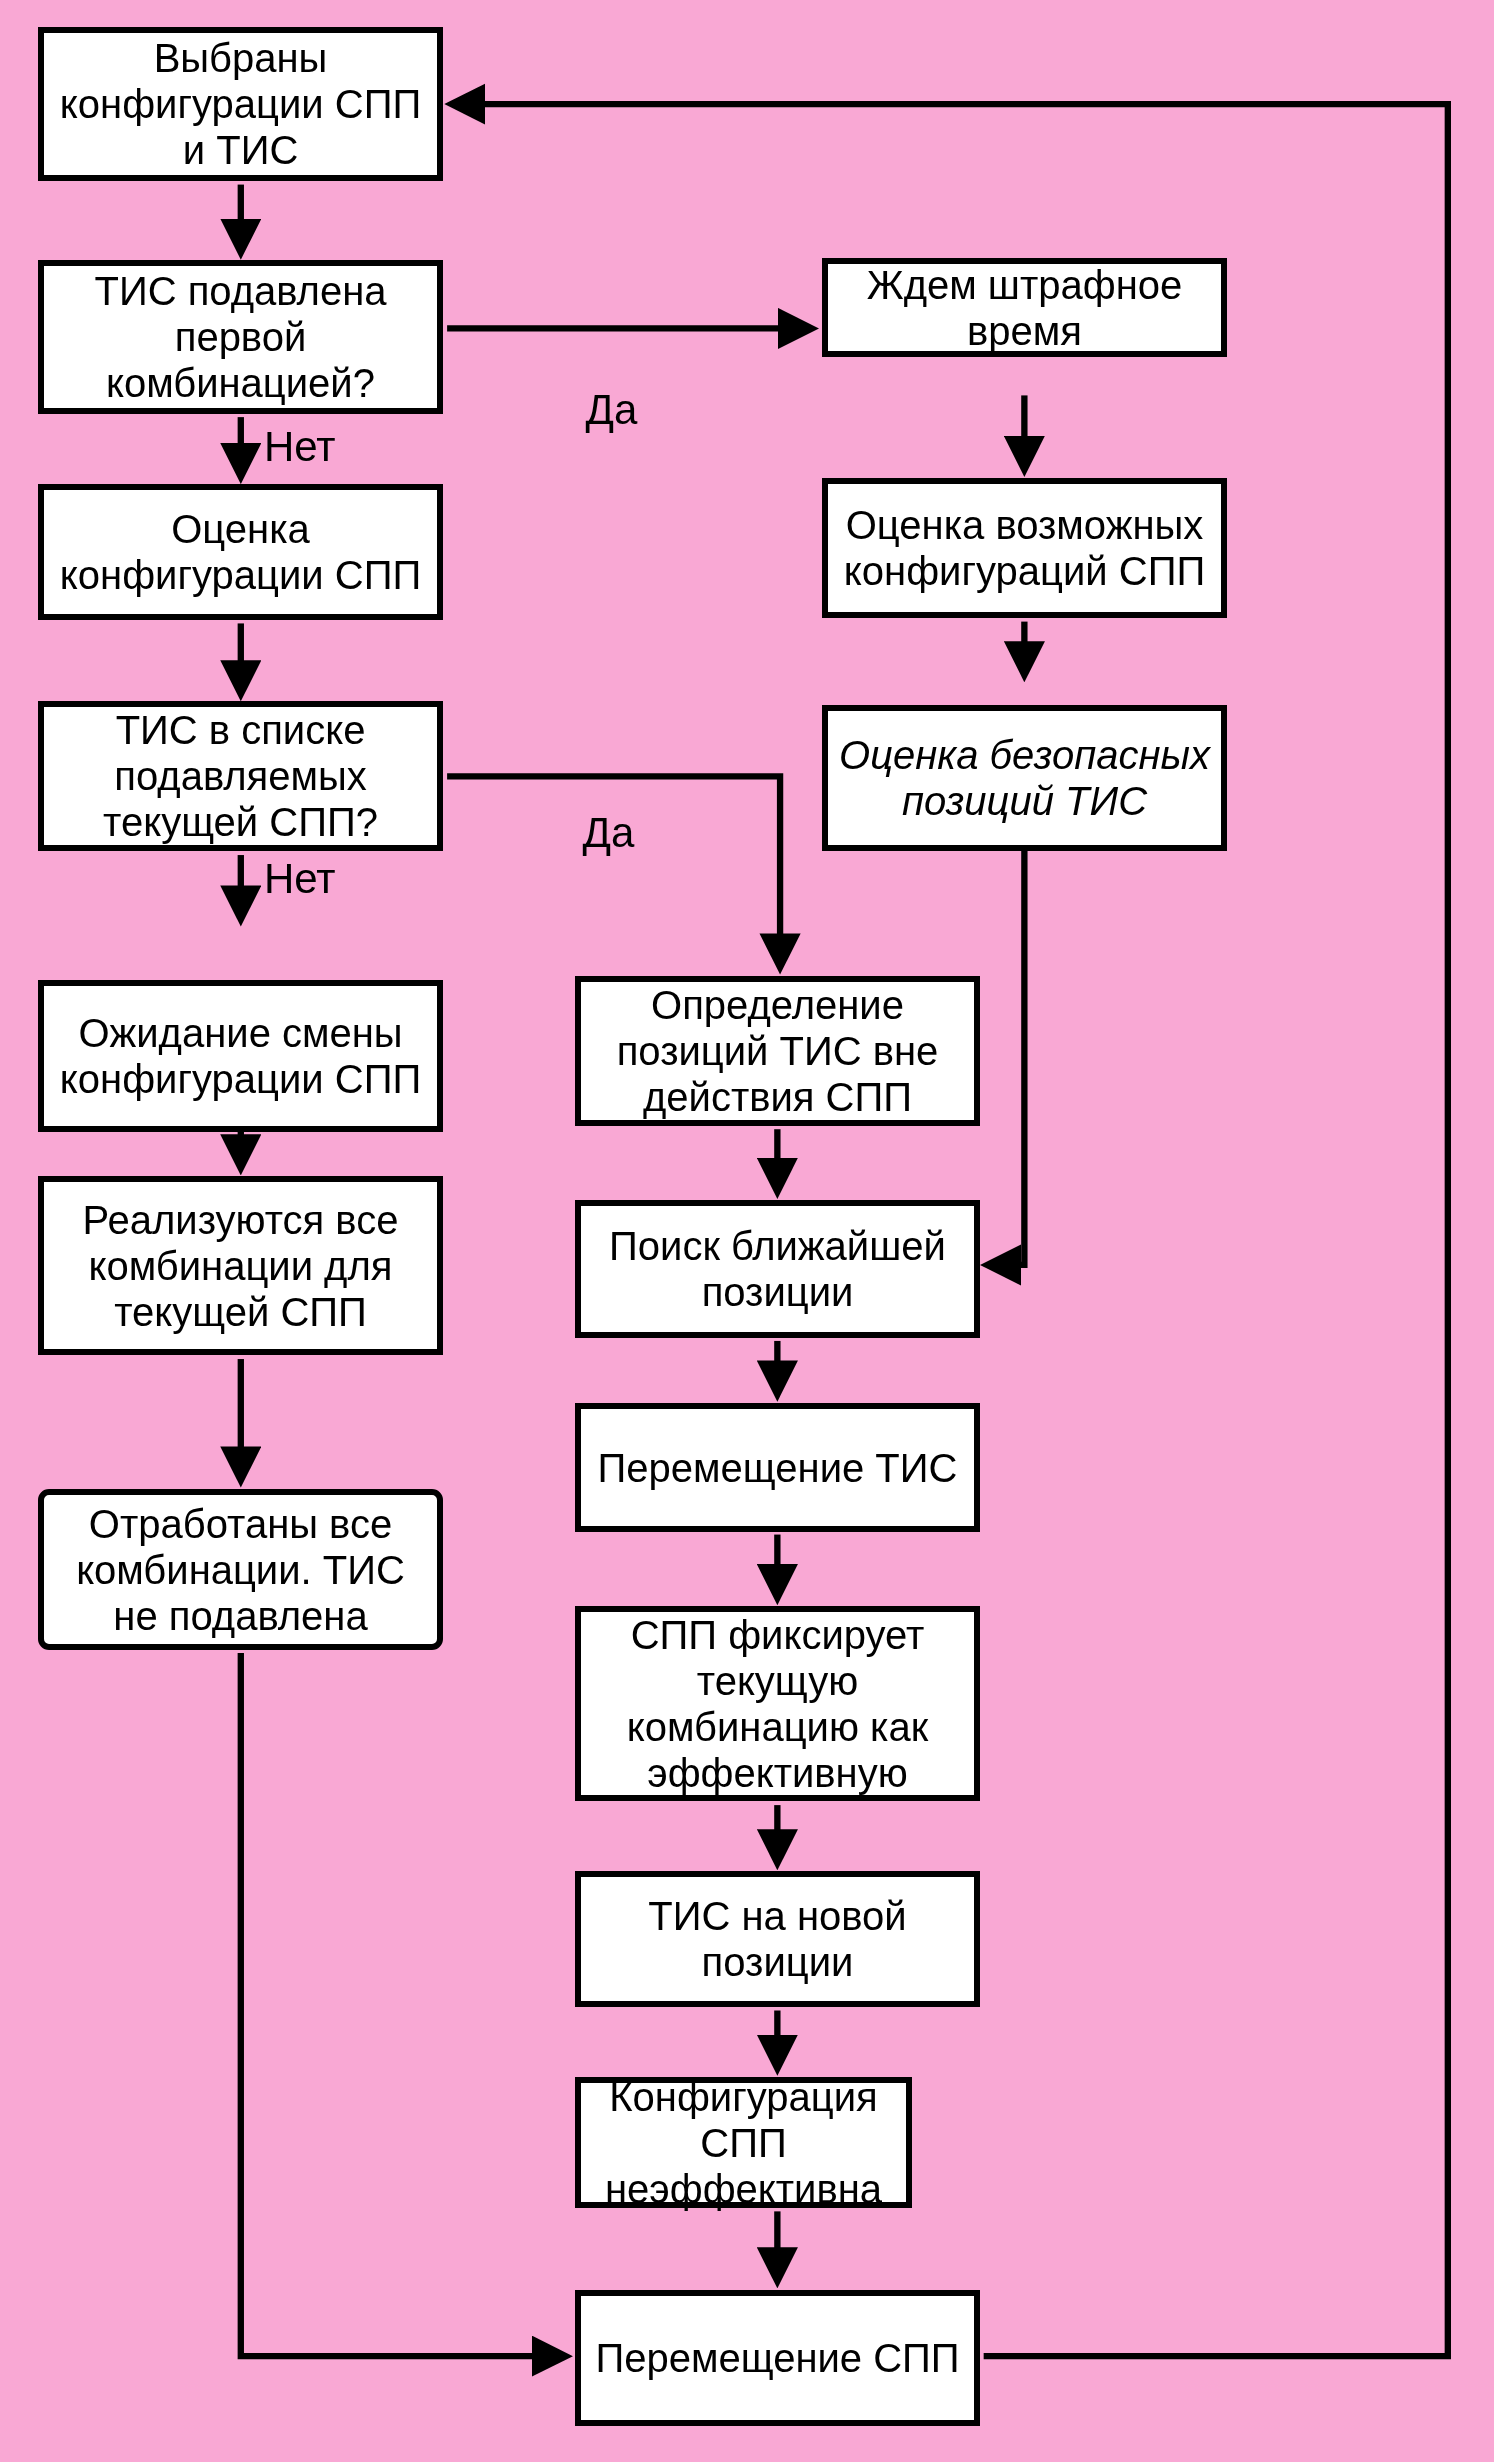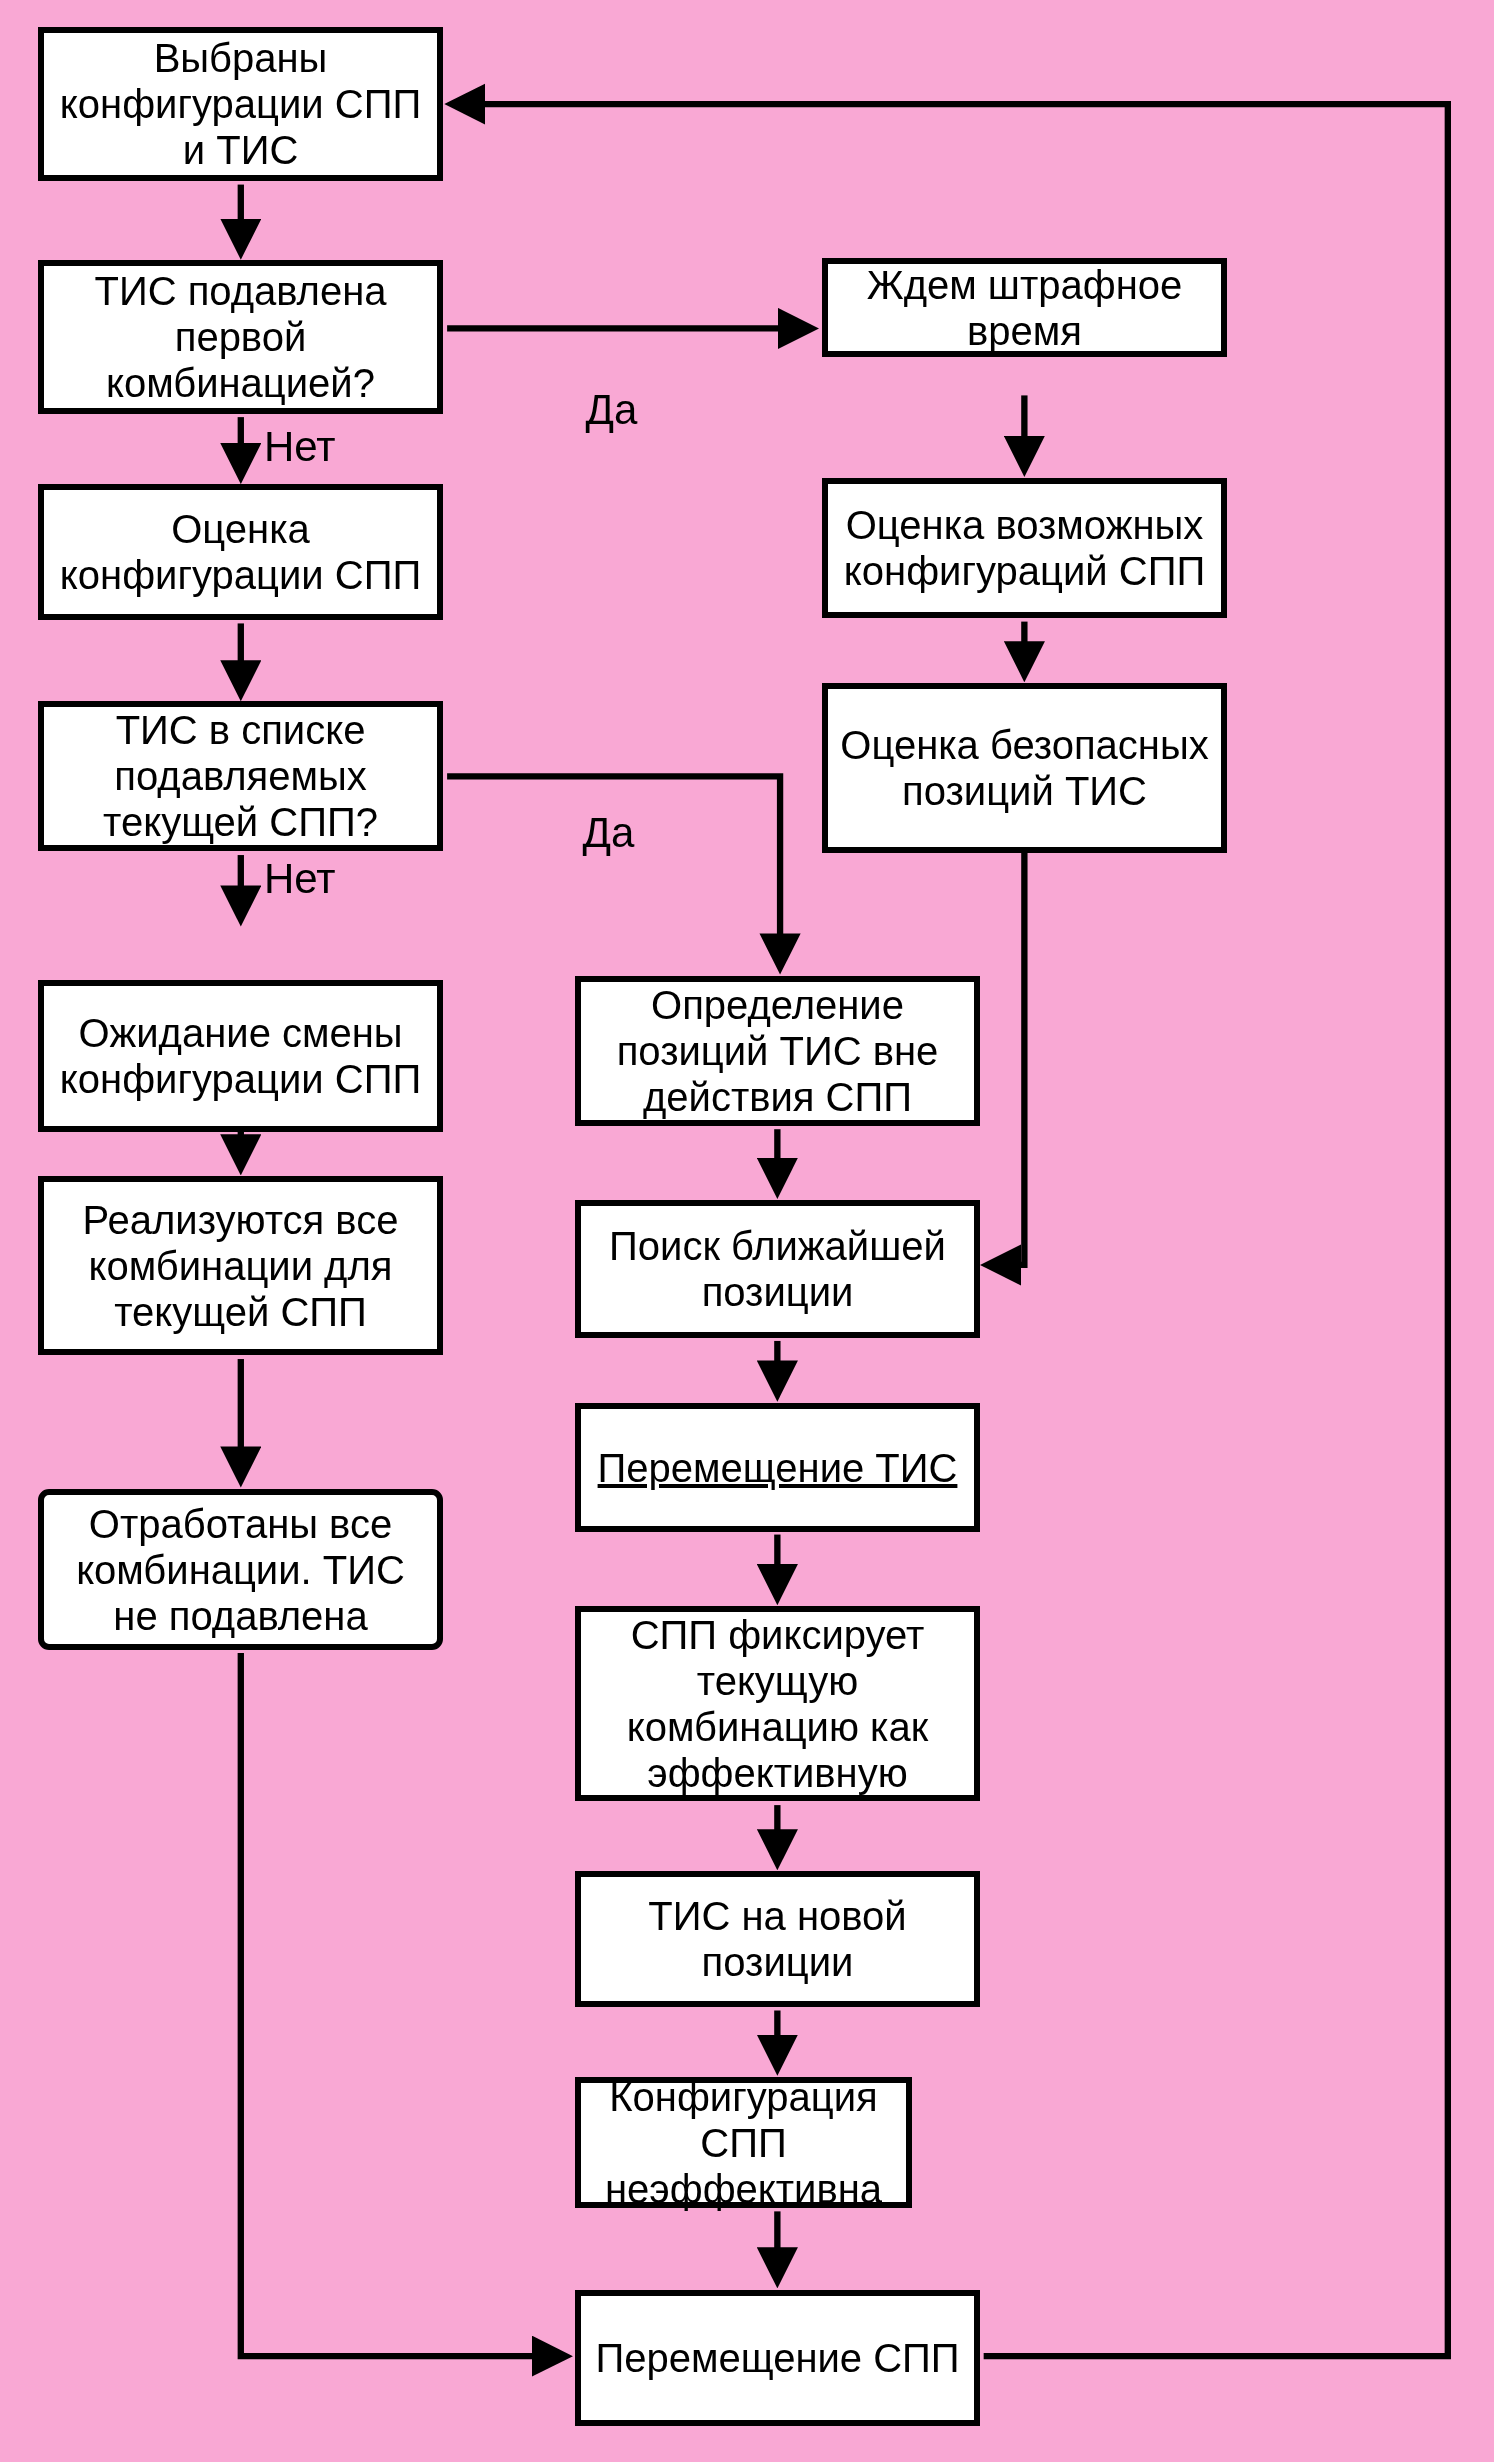--- a/index.html
+++ b/index.html
@@ -94,29 +94,29 @@
 комбинации для
 текущей СПП</div>
   <div class="node" style="left:38px; top:1489px; width:405px; height:161px;border-radius:11px;">Отработаны все
 комбинации. ТИС
 не подавлена</div>
 
   <div class="node" style="left:822px; top:258px; width:405px; height:99px;">Ждем штрафное
 время</div>
   <div class="node" style="left:822px; top:478px; width:405px; height:140px;">Оценка возможных
 конфигураций СПП</div>
-  <div class="node" style="left:822px; top:683px; width:405px; height:170px;">Оценка безопасных
+  <div class="node" style="left:822px; top:705px; width:405px; height:146px;font-style:italic;">Оценка безопасных
 позиций ТИС</div>
 
   <div class="node" style="left:575px; top:976px; width:405px; height:150px;">Определение
 позиций ТИС вне
 действия СПП</div>
   <div class="node" style="left:575px; top:1200px; width:405px; height:138px;">Поиск ближайшей
 позиции</div>
-  <div class="node" style="left:575px; top:1403px; width:405px; height:129px;text-decoration:underline;">Перемещение ТИС</div>
+  <div class="node" style="left:575px; top:1403px; width:405px; height:129px;">Перемещение ТИС</div>
   <div class="node" style="left:575px; top:1606px; width:405px; height:195px;">СПП фиксирует
 текущую
 комбинацию как
 эффективную</div>
   <div class="node" style="left:575px; top:1871px; width:405px; height:136px;">ТИС на новой
 позиции</div>
   <div class="node" style="left:575px; top:2077px; width:337px; height:131px;">Конфигурация СПП
 неэффективна</div>
   <div class="node" style="left:575px; top:2290px; width:405px; height:136px;">Перемещение СПП</div>
 

